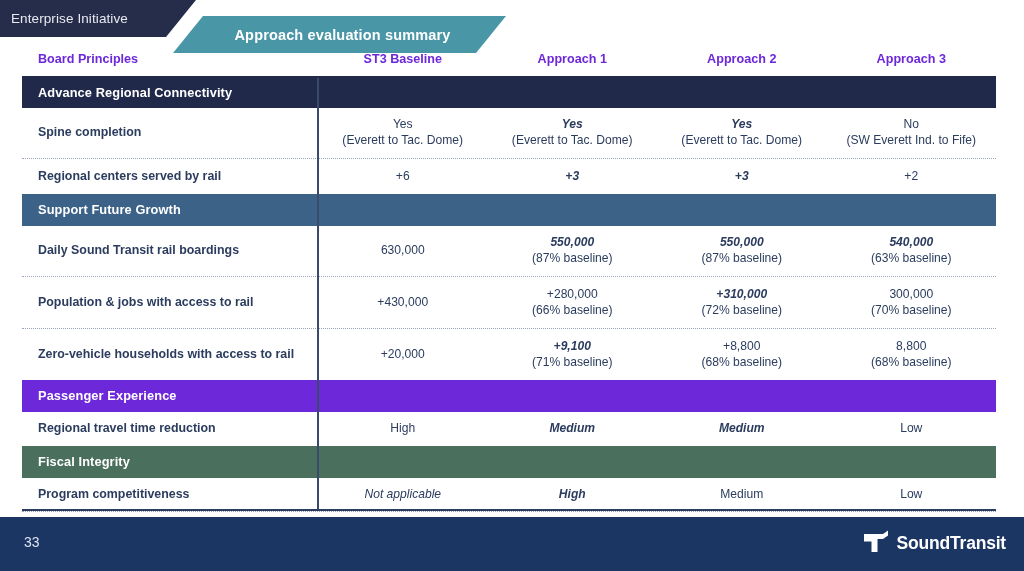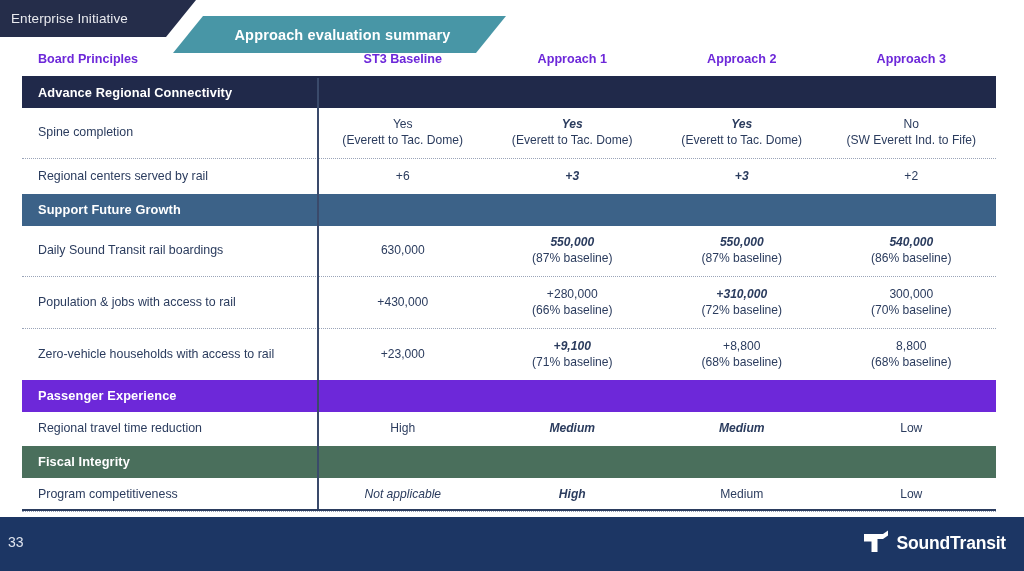--- a/index.html
+++ b/index.html
@@ -108,21 +108,21 @@
   tr.datarow td {
     border: none;
     background: #ffffff;
     vertical-align: middle;
     color: #2b3c5e;
   }
   tr.datarow td.principle {
     text-align: left;
     padding: 9px 8px 9px 16px;
     font-size: 12.4px;
-    font-weight: normal;
+    font-weight: bold;
     line-height: 1.25;
   }
   tr.datarow td.val {
     text-align: center;
     padding: 9px 4px;
     font-size: 12.1px;
     line-height: 1.32;
     border-left: none;
   }
   
@@ -170,21 +170,21 @@
   .footer {
     position: absolute;
     left: 0;
     bottom: 0;
     width: 1024px;
     height: 54px;
     background: #1C3664;
   }
   .page-num {
     position: absolute;
-    left: 8px;
+    left: 24px;
     top: 17px;
     color: #dfe4ee;
     font-size: 14px;
   }
   .logo {
     position: absolute;
     right: 18px;
     top: 13px;
     display: flex;
     align-items: center;
@@ -287,21 +287,21 @@
           <td class="val">
             <span class="v-main em">550,000</span>
             <span class="v-sub">(87% baseline)</span>
           </td>
           <td class="val">
             <span class="v-main em">550,000</span>
             <span class="v-sub">(87% baseline)</span>
           </td>
           <td class="val">
             <span class="v-main em">540,000</span>
-            <span class="v-sub">(86% baseline)</span>
+            <span class="v-sub">(63% baseline)</span>
           </td>
         </tr>
         <tr class="sep">
           <td colspan="5">
             <div class="dotline"></div>
           </td>
         </tr>
         <tr class="datarow">
           <td class="principle">Population &amp; jobs with access to rail</td>
           <td class="val">
@@ -321,21 +321,21 @@
           </td>
         </tr>
         <tr class="sep">
           <td colspan="5">
             <div class="dotline"></div>
           </td>
         </tr>
         <tr class="datarow">
           <td class="principle">Zero-vehicle households with access to rail</td>
           <td class="val">
-            <span class="v-main">+23,000</span>
+            <span class="v-main">+20,000</span>
           </td>
           <td class="val">
             <span class="v-main em">+9,100</span>
             <span class="v-sub">(71% baseline)</span>
           </td>
           <td class="val">
             <span class="v-main">+8,800</span>
             <span class="v-sub">(68% baseline)</span>
           </td>
           <td class="val">

